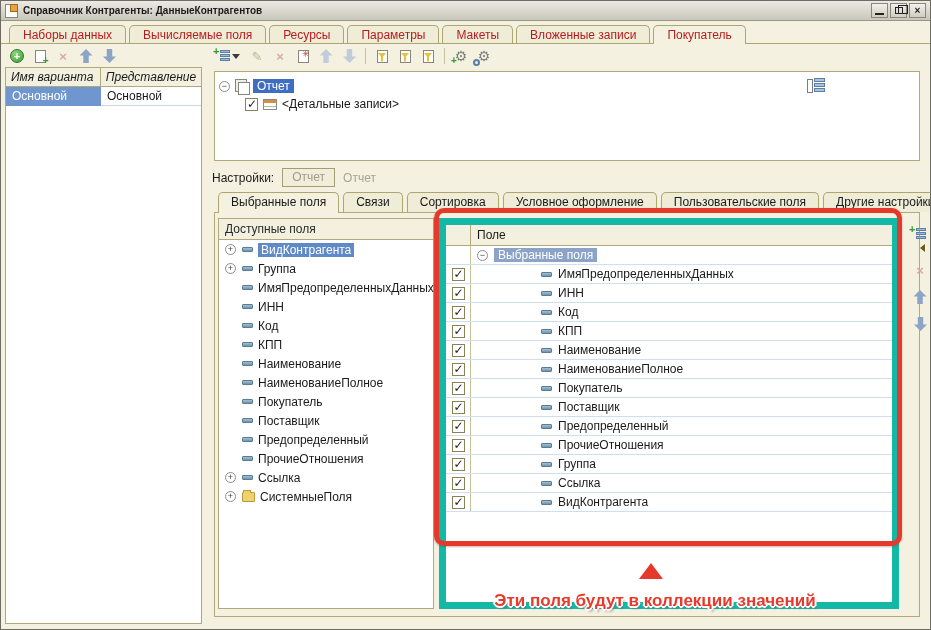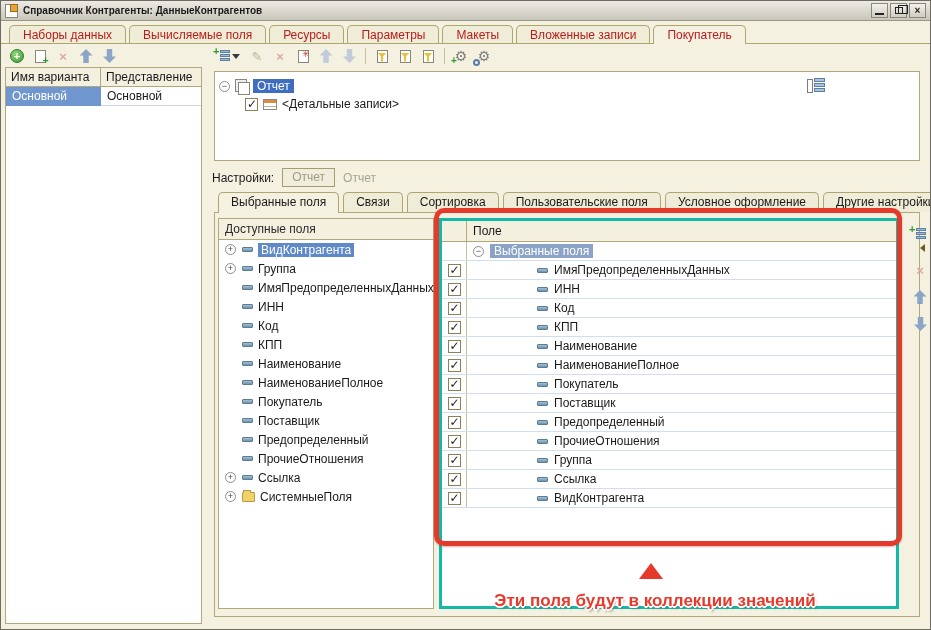--- a/index.html
+++ b/index.html
@@ -62,21 +62,21 @@
   .funnel { position:absolute; right:0; bottom:0; width:9px; height:9px; background:#e7c33c;
      clip-path:polygon(0 0,100% 0,62% 45%,62% 100%,38% 100%,38% 45%); }
   .wand { position:absolute; right:-2px; top:-2px; color:#c0392b; font-size:9px; }
   .gear { font-size:14px; color:#7d7d7d; line-height:14px; }
   .gear-plus { position:absolute; left:0; bottom:-1px; color:#2f9a2d; font-weight:bold; font-size:10px; }
   .gear-mag { position:absolute; left:-1px; bottom:-1px; width:7px; height:7px; border:2px solid #5d7fa5; border-radius:50%; background:#e8f0f8; }
   
   .left-panel { position:absolute; left:4px; top:44px; width:197px; bottom:5px; }
   .lp-toolbar { height:22px; display:flex; align-items:center; gap:3px; padding-left:2px; }
   .lp-table { position:absolute; top:22px; left:0; right:0; bottom:0; background:#fff; border:1px solid #b1a97b; }
-  .lp-header { display:flex; height:19px; background:#f3f0df; border-bottom:1px solid #b1a97b; }
+  .lp-header { display:flex; height:19px; background:#f3f0df; border-bottom:1px solid #b1a97b;font-style:italic; }
   .lp-header .cell { padding:2px 5px; white-space:nowrap; overflow:hidden; }
   .lp-header .cell:first-child { width:95px; border-right:1px solid #b1a97b; }
   .lp-row { display:flex; height:19px; }
   .lp-row .cell { padding:2px 6px; white-space:nowrap; overflow:hidden; }
   .lp-row .cell:first-child { width:95px; background:#6f96cf; color:#fff; }
   .lp-row .cell:last-child { flex:1; border-bottom:1px solid #c8d6e8; }
   
   .right { position:absolute; left:211px; top:44px; right:3px; bottom:4px; }
   .main-toolbar { height:22px; display:flex; align-items:center; gap:3px; padding-left:2px; }
   .tree-panel { position:absolute; left:2px; right:7px; top:26px; height:90px;
@@ -111,21 +111,21 @@
   .fields-area { position:absolute; left:2px; right:7px; top:167px; bottom:8px;
      border:1px solid #b1a97b; background:#f4f1e0; }
   .avail-panel { position:absolute; left:3px; top:5px; width:216px; bottom:7px; background:#fff; border:1px solid #b1a97b; }
   .panel-header { height:21px; background:#f3f0df; border-bottom:1px solid #b1a97b; padding:3px 6px; color:#2a2a2a; }
   .af-row { display:flex; align-items:center; height:19px; padding-left:6px; gap:5px; white-space:nowrap; }
   .af-exp { width:12px; flex:0 0 auto; display:flex; }
   .dash-icon { width:11px; height:5px; border:1px solid #5a7d96; background:linear-gradient(#a6bfd4,#6f93ad); border-radius:1px; flex:0 0 auto; }
   .folder-icon { width:13px; height:10px; background:#f0d26a; border:1px solid #b89b3e; border-radius:1px; position:relative; flex:0 0 auto; }
   .folder-icon::before { content:""; position:absolute; left:0; top:-3px; width:6px; height:2px; background:#f0d26a; border:1px solid #b89b3e; border-bottom:none; }
   .af-label.selected { background:#5f89c7; color:#fff; padding:0 3px; }
-  .sel-panel { position:absolute; left:224px; width:460px; top:5px; bottom:7px; background:#fff; border:3px solid #14b8a6; overflow:hidden; }
+  .sel-panel { position:absolute; left:224px; width:460px; top:5px; bottom:7px; background:#fff; border:7px solid #14b8a6; overflow:hidden; }
   .sp-header { display:flex; height:21px; background:#f3f0df; border-bottom:1px solid #b1a97b; }
   .sp-header .cb-col { width:25px; border-right:1px solid #b1a97b; }
   .sp-header .field-col { flex:1; padding:3px 6px; }
   .sp-row { display:flex; height:19px; border-bottom:1px solid #cfdff0; align-items:stretch; }
   .sp-row .cb-col { width:25px; border-right:1px solid #c6bf9c; display:flex; align-items:center; justify-content:center; }
   .sp-row .field-col { flex:1; display:flex; align-items:center; gap:6px; white-space:nowrap; }
   .sp-row.group .field-col { padding-left:6px; }
   .sp-row.item .field-col { padding-left:70px; }
   .group-label { background:#8ba3c7; color:#fff; padding:0 4px; }
   
@@ -282,22 +282,22 @@
     <div class="settings-bar">
       <span>Настройки:</span>
       <span class="report-btn">Отчет</span>
       <span class="report-text">Отчет</span>
     </div>
 
     <div class="settings-tabs">
       <span class="stab active">Выбранные поля</span>
       <span class="stab">Связи</span>
       <span class="stab">Сортировка</span>
+      <span class="stab">Условное оформление</span>
       <span class="stab">Пользовательские поля</span>
-      <span class="stab">Условное оформление</span>
       <span class="stab">Другие настройки</span>
     </div>
 
     <div class="fields-area">
 
       <div class="avail-panel">
         <div class="panel-header">Доступные поля</div>
         <div class="af-row">
             <span class="af-exp">
               <span class="expander plus"></span>

